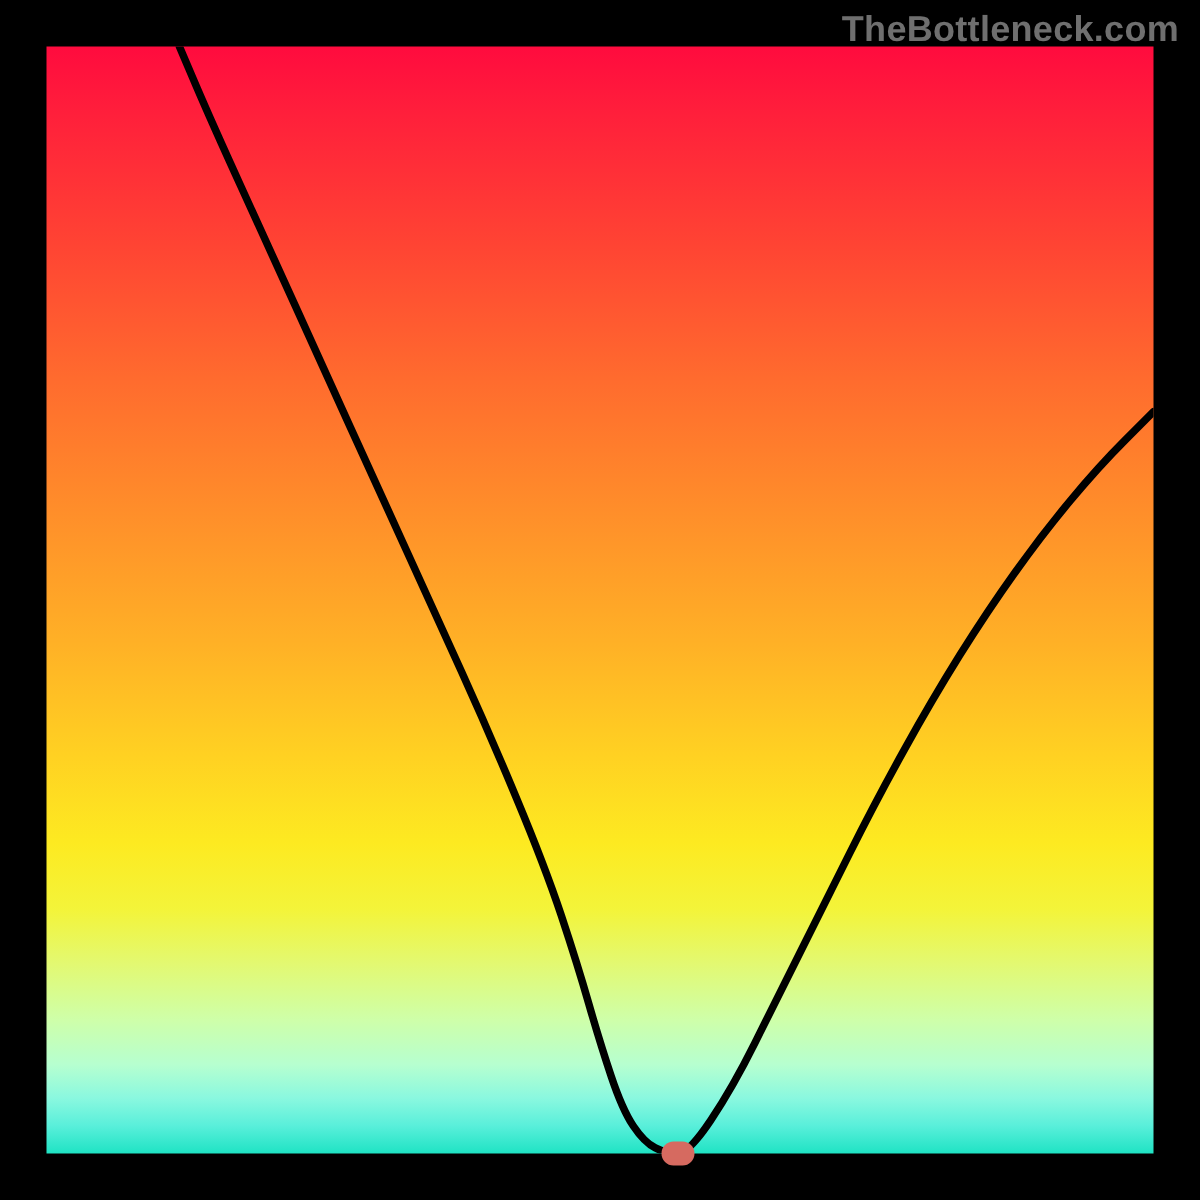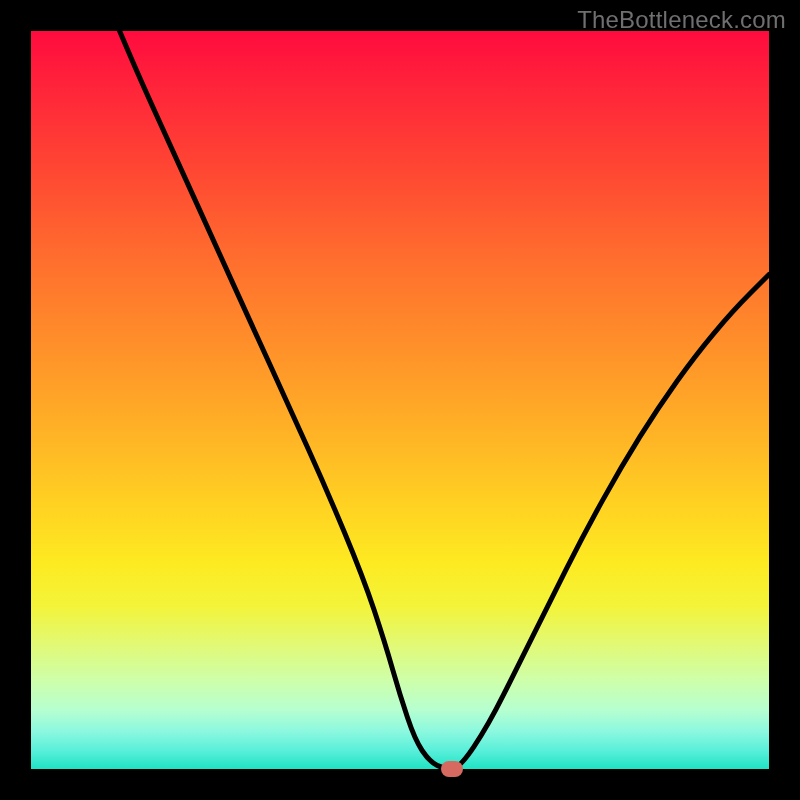--- a/index.html
+++ b/index.html
@@ -17,21 +17,21 @@
     height: 800px;
     background: #000;
   }
   .attribution {
     position: absolute;
     top: 6px;
     right: 14px;
     color: #6f6f6f;
     font-size: 24px;
     letter-spacing: 0.2px;
-    font-weight: 400;
+    font-weight: 700;
     z-index: 5;
     text-align: center;
   }
   .plot {
     position: absolute;
     left: 31px;
     top: 31px;
     width: 738px;
     height: 738px;
     background: linear-gradient(

